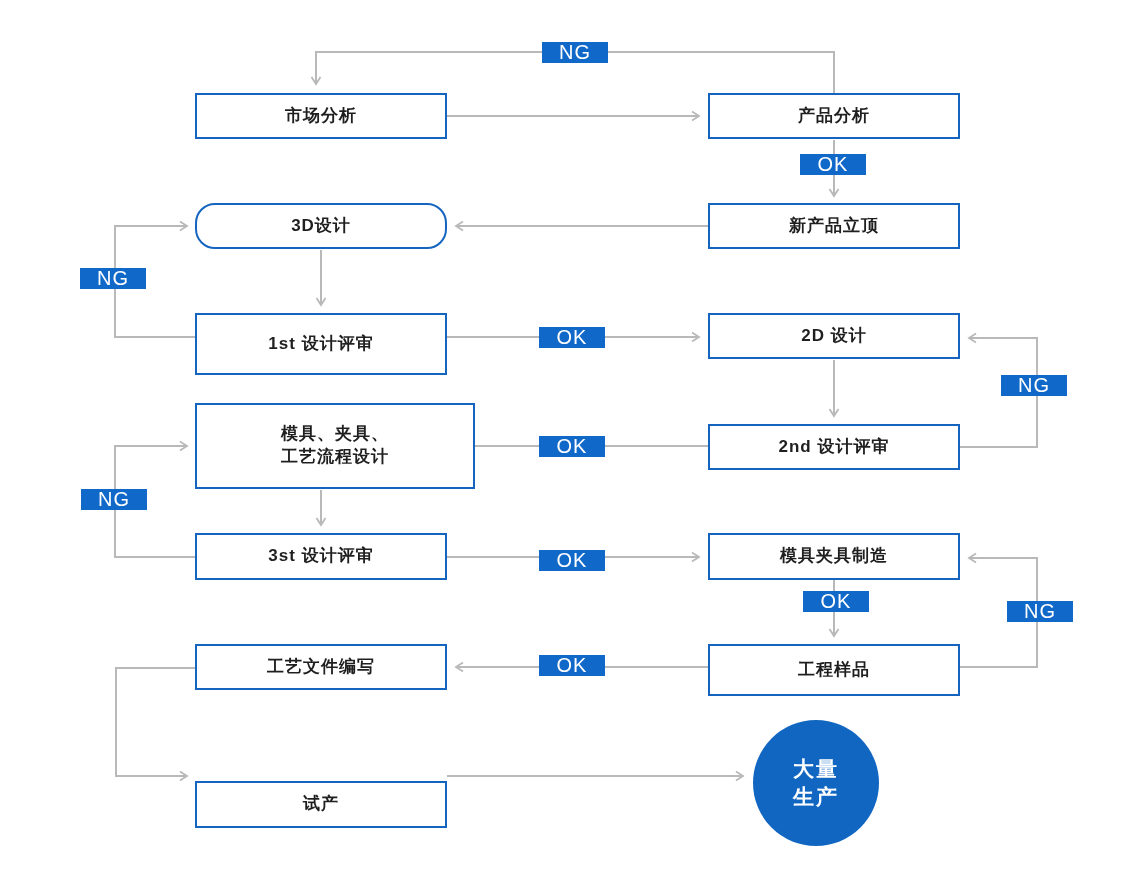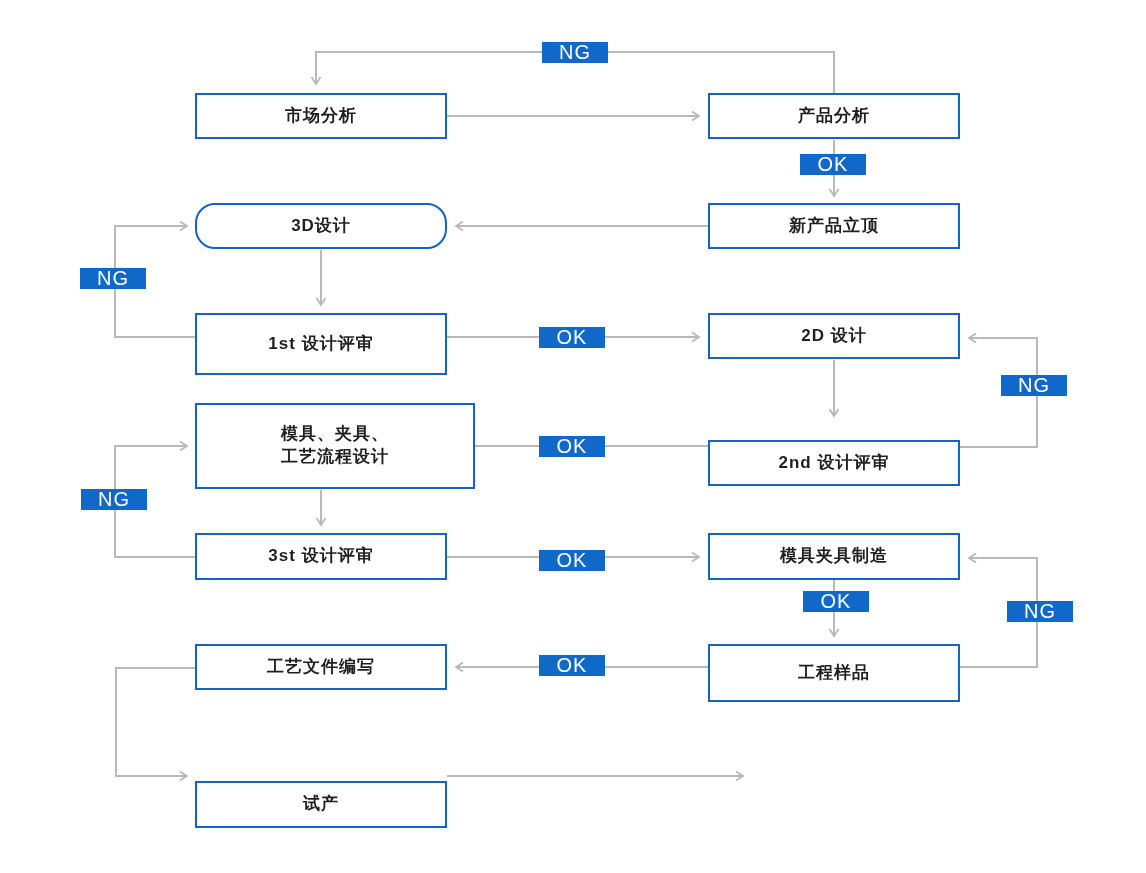--- a/index.html
+++ b/index.html
@@ -114,44 +114,48 @@
 
   <div class="node" style="left:708px;top:313px;width:252px;height:46px;">
     <span>2D 设计</span>
   </div>
 
   <div class="node" style="left:195px;top:403px;width:280px;height:86px;">
     <span>模具、夹具、</span>
     <span>工艺流程设计</span>
   </div>
 
-  <div class="node" style="left:708px;top:440px;width:252px;height:46px;">
+  <div class="node" style="left:708px;top:424px;width:252px;height:46px;">
     <span>2nd 设计评审</span>
   </div>
 
   <div class="node" style="left:195px;top:533px;width:252px;height:47px;">
     <span>3st 设计评审</span>
   </div>
 
   <div class="node" style="left:708px;top:533px;width:252px;height:47px;">
     <span>模具夹具制造</span>
   </div>
 
   <div class="node" style="left:195px;top:644px;width:252px;height:46px;">
     <span>工艺文件编写</span>
   </div>
 
-  <div class="node" style="left:708px;top:644px;width:252px;height:58px;">
+  <div class="node" style="left:708px;top:644px;width:252px;height:52px;">
     <span>工程样品</span>
   </div>
 
   <div class="node" style="left:195px;top:753px;width:252px;height:47px;margin-top:28px;">
     <span>试产</span>
   </div>
 
+  <div class="circle-node">
+    <span>大量</span>
+    <span>生产</span>
+  </div>
 
   <div class="badge" style="left:542px;top:42px;">NG</div>
   <div class="badge" style="left:800px;top:154px;">OK</div>
   <div class="badge" style="left:80px;top:268px;">NG</div>
   <div class="badge" style="left:539px;top:327px;">OK</div>
   <div class="badge" style="left:1001px;top:375px;">NG</div>
   <div class="badge" style="left:539px;top:436px;">OK</div>
   <div class="badge" style="left:81px;top:489px;">NG</div>
   <div class="badge" style="left:539px;top:550px;">OK</div>
   <div class="badge" style="left:803px;top:591px;">OK</div>

